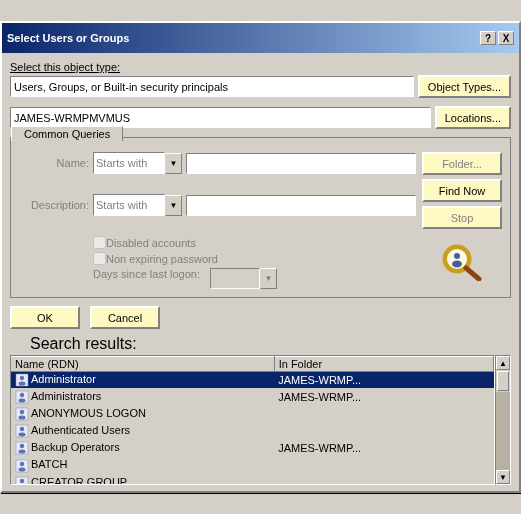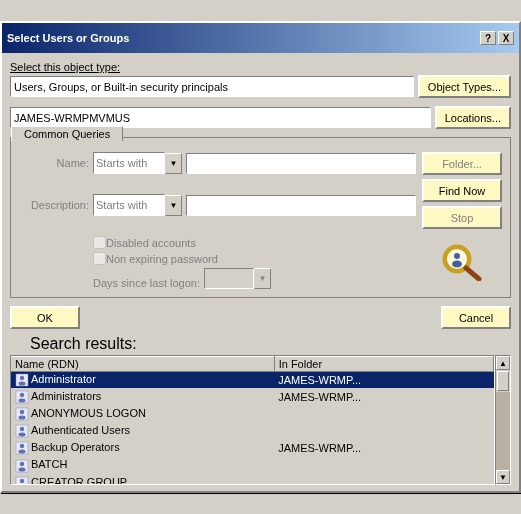--- a/index.html
+++ b/index.html
@@ -194,23 +194,23 @@
       align-items: center;
       margin-bottom: 3px;
       margin-left: 74px;
       color: #808080;
     }
     .checkbox-row input[type=checkbox] {
       margin: 0;
     }
     .days-row {
       display: flex;
-      align-items: flex-end;
+      align-items: flex-start;
       margin-left: 74px;
-      gap: 4px;
+      gap: 10px;
       color: #808080;
     }
     .days-combo-wrapper {
       display: flex;
       align-items: center;
     }
     .days-combo {
       width: 50px;
       height: 21px;
       background: #d4d0c8;
@@ -231,22 +231,22 @@
       align-items: stretch;
     }
     .icon-area {
       display: flex;
       justify-content: center;
       align-items: center;
       margin-top: 10px;
     }
     .ok-cancel-row {
       display: flex;
-      justify-content: space-between;
-      gap: 20px;
+      justify-content: flex-start;
+      gap: 10px;
       margin-bottom: 6px;
       margin-top: 2px;
     }
     .section-label {
       font-size: 16px;
       margin-bottom: 2px;
       margin-left: 20px;
     }
     .results-table {
       width: 100%;

